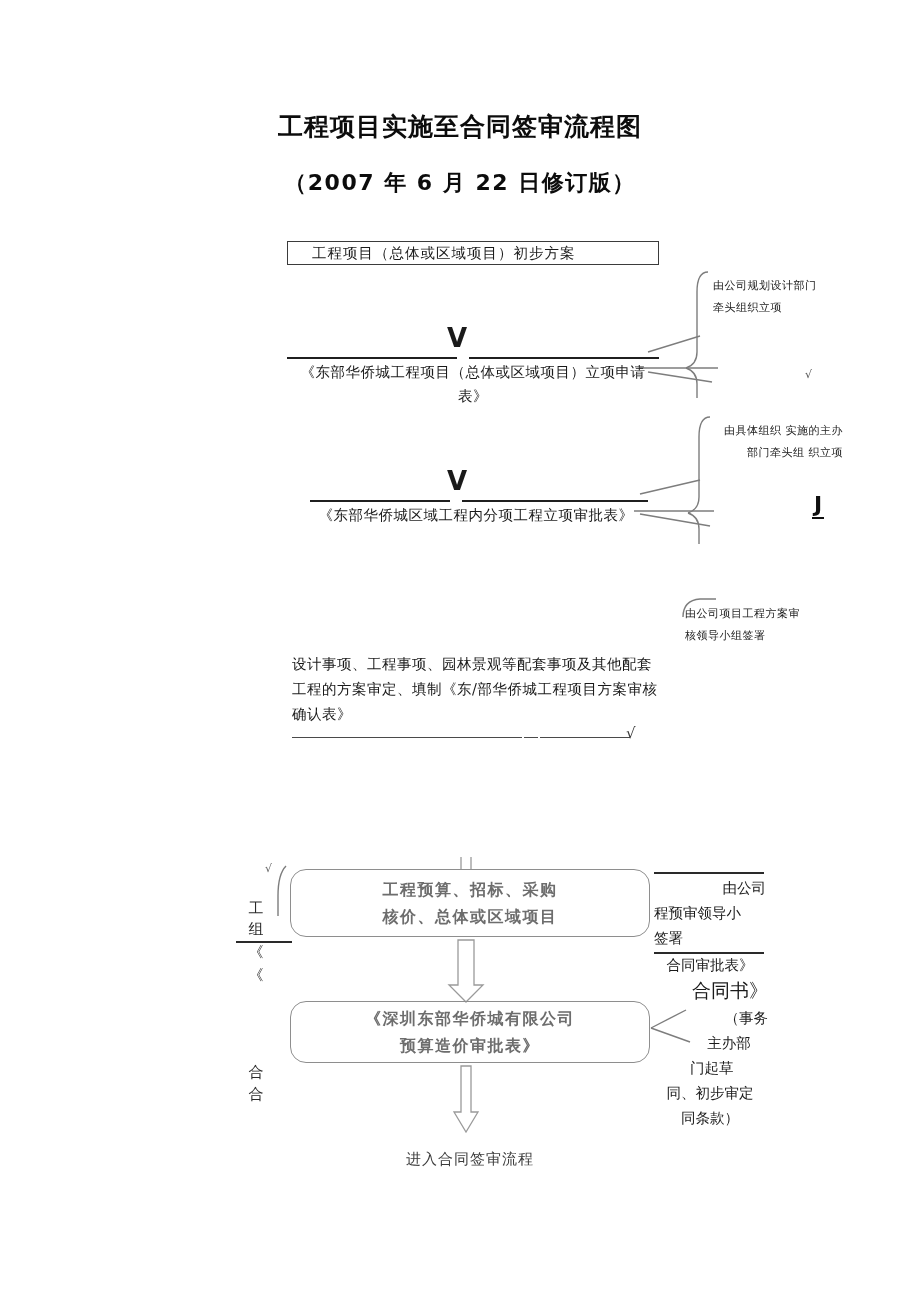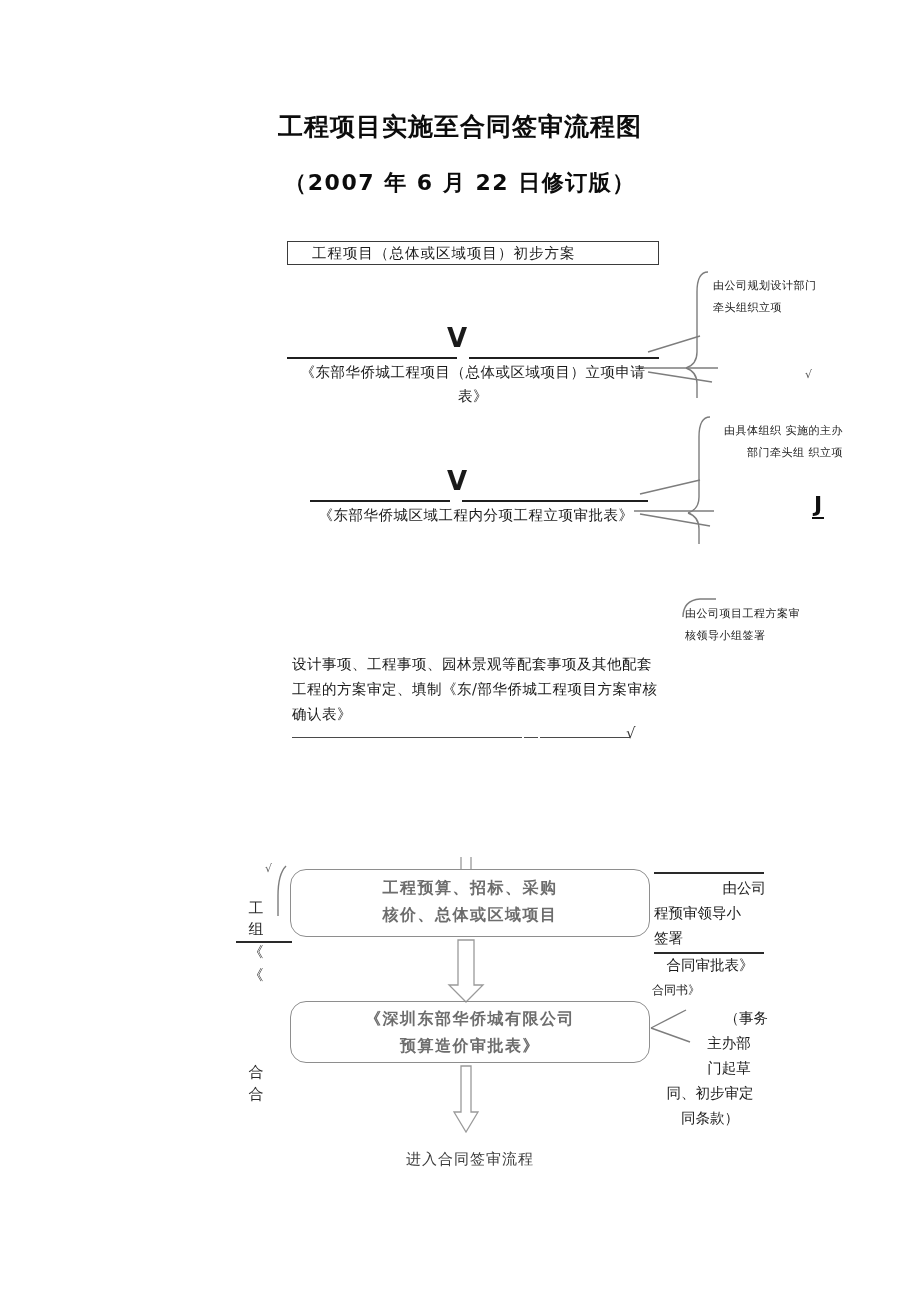--- a/index.html
+++ b/index.html
@@ -113,21 +113,21 @@
     align-items:center;
     justify-content:center;
     text-align:center;
     font-family:"DejaVu Sans","Liberation Sans",sans-serif;
     font-weight:bold;
     font-size:16px;
     line-height:27px;
     letter-spacing:1.5px;
     color:#6d6d6d;
   }
-  #proc-budget{left:290px;top:869px;width:360px;height:68px;font-family:Liberation Mono, monospace;}
+  #proc-budget{left:290px;top:869px;width:360px;height:68px;}
   #proc-approval{left:290px;top:1001px;width:360px;height:62px;}
 
   
   #flow-end{
     left:290px;top:1150px;width:360px;text-align:center;
     font-size:15px;letter-spacing:1px;color:#3c3c3c;
   }
 
   
   .frag{
@@ -143,24 +143,24 @@
   #frag-e{left:244px;top:1064px;width:24px;}
   #frag-f{left:244px;top:1086px;width:24px;}
 
   
   #rfrag-rule-top{left:654px;top:872px;width:110px;border-top:2px solid #2a2a2a;height:0;}
   #rfrag-a{left:654px;top:876px;width:112px;text-align:right;font-size:14.5px;line-height:25px;color:#1a1a1a;}
   #rfrag-b{left:654px;top:901px;width:112px;text-align:left;font-size:14.5px;line-height:25px;color:#1a1a1a;}
   #rfrag-c{left:654px;top:926px;width:112px;text-align:left;font-size:14.5px;line-height:25px;color:#1a1a1a;}
   #rfrag-rule-mid{left:654px;top:952px;width:110px;border-top:2px solid #2a2a2a;height:0;}
   #rfrag-d{left:652px;top:953px;width:116px;text-align:center;font-size:14.5px;line-height:25px;color:#1a1a1a;}
-  #rfrag-e{left:652px;top:978px;width:116px;text-align:left;font-size:12px;line-height:25px;color:#1a1a1a;}
+  #rfrag-e{left:652px;top:978px;width:116px;text-align:right;font-size:19px;line-height:25px;color:#1a1a1a;}
   #rfrag-f{left:690px;top:1006px;width:78px;text-align:right;font-size:14.5px;line-height:25px;color:#1a1a1a;}
   #rfrag-g{left:690px;top:1031px;width:78px;text-align:center;font-size:14.5px;line-height:25px;color:#1a1a1a;}
-  #rfrag-h{left:690px;top:1056px;width:78px;text-align:center;font-size:14.5px;line-height:25px;color:#1a1a1a;}
+  #rfrag-h{left:690px;top:1056px;width:78px;text-align:left;font-size:14.5px;line-height:25px;color:#1a1a1a;}
   #rfrag-i{left:648px;top:1081px;width:124px;text-align:center;font-size:14.5px;line-height:25px;color:#1a1a1a;}
   #rfrag-j{left:648px;top:1106px;width:124px;text-align:center;font-size:14.5px;line-height:25px;color:#1a1a1a;}
 </style>
 </head>
 <body>
 
 <div class="page">
 
   <div class="abs" id="title-main">工程项目实施至合同签审流程图</div>
   <div class="abs" id="title-sub">（2007 年 6 月 22 日修订版）</div>

